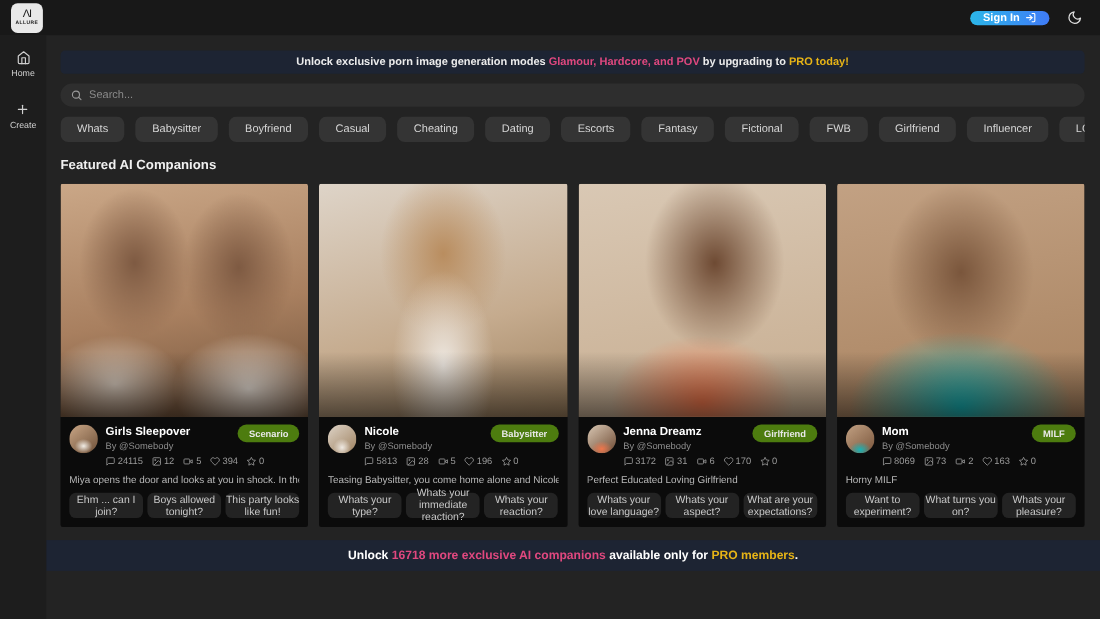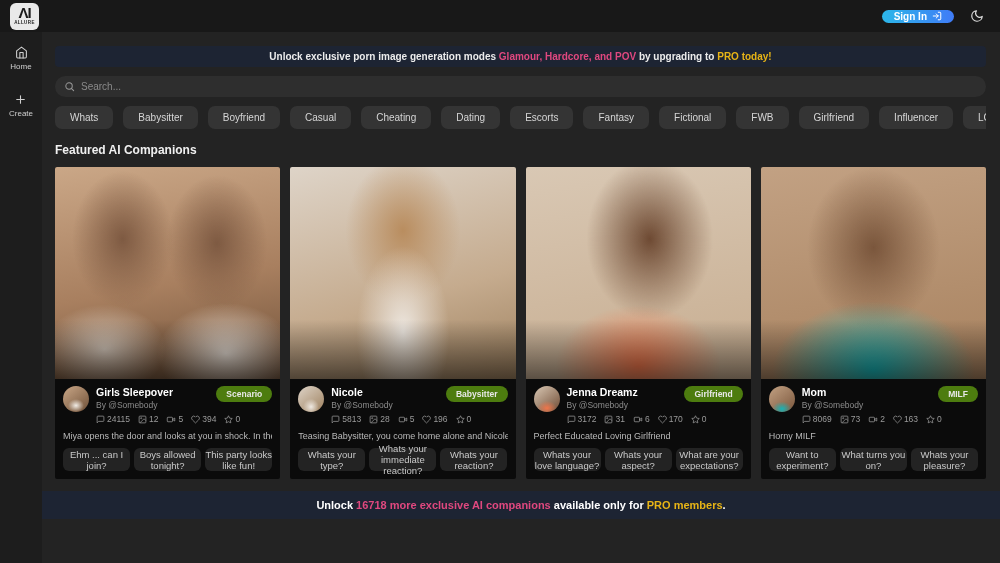--- a/index.html
+++ b/index.html
@@ -6,21 +6,21 @@
     --accent-pink:#e0487f;
     --accent-yellow:#e7b416;
     --signin-from:#2cb7e9;
     --signin-to:#3f7bf7;
   }
   *{box-sizing:border-box;margin:0;padding:0;font-family:"Liberation Sans",sans-serif;}
   html,body{width:1000px;height:563px;overflow:hidden;background:#232323;}
   
   .topbar{height:32px;background:#181818;display:flex;align-items:center;justify-content:space-between;padding:0 10px;}
   .logo{width:29px;height:27px;background:#e9e9e9;border-radius:6px;display:flex;flex-direction:column;align-items:center;justify-content:center;cursor:pointer;}
-  .logo-ai{font-size:15px;font-weight:700;color:#1a1a1a;line-height:.85;letter-spacing:-1px;}
+  .logo-ai{font-size:10px;font-weight:400;color:#1a1a1a;line-height:.85;letter-spacing:-1px;}
   .logo-allure{font-size:4.5px;font-weight:700;color:#1a1a1a;letter-spacing:.4px;}
   .topbar-right{display:flex;align-items:center;}
   .signin{display:flex;align-items:center;gap:5px;background:linear-gradient(90deg,var(--signin-from),var(--signin-to));color:#fff;font-size:10px;font-weight:700;padding:1px 12px;border-radius:12px;border:none;cursor:pointer;}
   .theme-toggle{background:transparent;border:none;color:#dedede;margin-left:16px;margin-right:6px;cursor:pointer;display:flex;align-items:center;}
   
   .sidebar{position:absolute;left:0;top:32px;bottom:0;width:42px;background:#1d1d1d;display:flex;flex-direction:column;align-items:center;padding-top:14px;gap:22px;}
   .nav-item{display:flex;flex-direction:column;align-items:center;gap:3px;color:#cfcfcf;font-size:8px;cursor:pointer;}
   .nav-item svg{display:block;}
   
   .main{margin-left:42px;padding:14px 14px 0 13px;}

